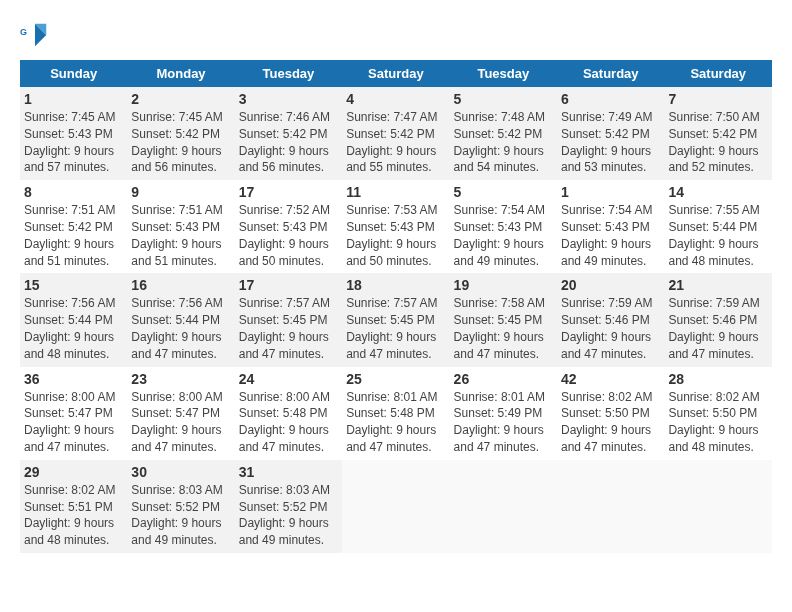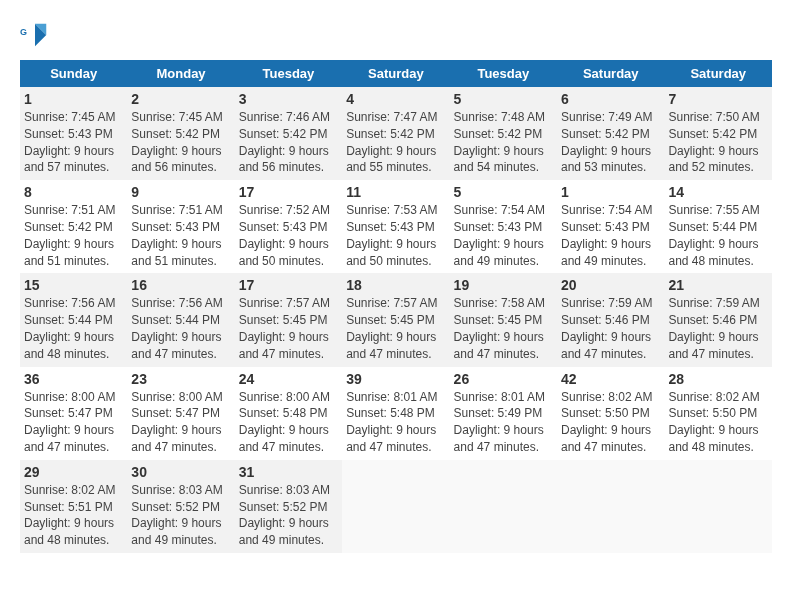--- a/index.html
+++ b/index.html
@@ -318,21 +318,21 @@
       </td>
         <td>
         <span class="day-num">24</span>
         <div class="day-info">
           Sunrise: 8:00 AM<br>
           Sunset: 5:48 PM<br>
           Daylight: 9 hours and 47 minutes.
         </div>
       </td>
         <td>
-        <span class="day-num">39</span>
+        <span class="day-num">25</span>
         <div class="day-info">
           Sunrise: 8:01 AM<br>
           Sunset: 5:48 PM<br>
           Daylight: 9 hours and 47 minutes.
         </div>
       </td>
         <td>
         <span class="day-num">26</span>
         <div class="day-info">
           Sunrise: 8:01 AM<br>

